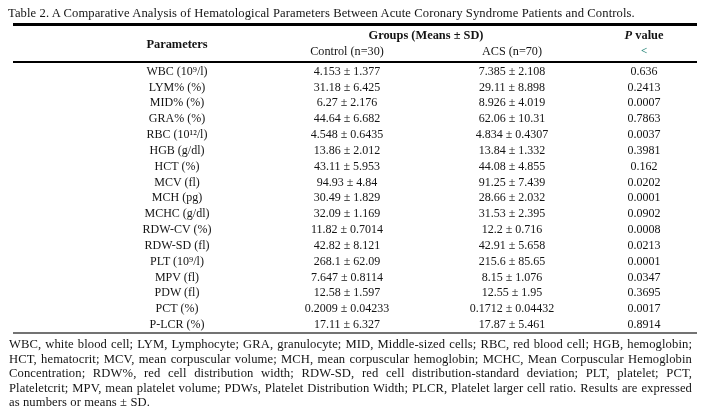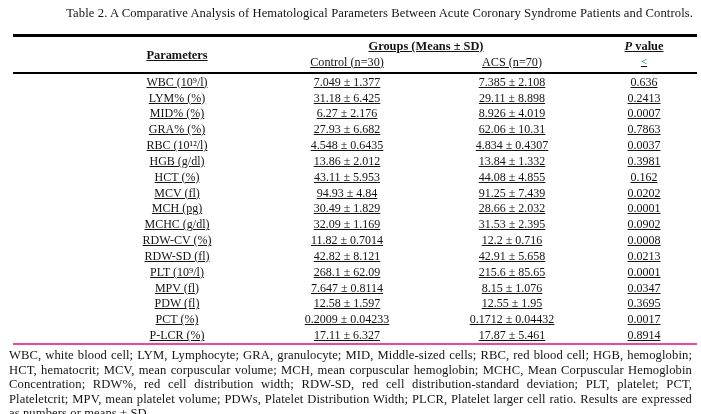--- a/index.html
+++ b/index.html
@@ -7,33 +7,31 @@
     width: 701px; height: 414px;
     background: #ffffff;
     font-family: "Liberation Serif", "DejaVu Serif", serif;
     color: #141414;
     overflow: hidden;
   }
   .page { padding: 4px 5px 0 5px; }
 
   .caption {
     font-size: 12.6px;
-    padding: 2px 3px 13px 3px;
+    padding: 2px 3px 2px 3px;
     letter-spacing: 0.1px;
-    text-align: right;
   }
 
   table.paper-table {
     width: 684px;
     margin-left: 8px;
     border-collapse: collapse;
     table-layout: fixed;
     border-top: 3px solid #000;
-    border-bottom: 2px solid #ec4899;
-    text-decoration: underline;
+    border-bottom: 2px solid #737373;
   }
   col.c-param   { width: 248px; }
   col.c-control { width: 172px; }
   col.c-acs     { width: 158px; }
   col.c-p       { width: 106px; }
 
   thead th {
     font-weight: bold;
     font-size: 12.4px;
     text-align: center;
@@ -87,39 +85,39 @@
       </tr>
       <tr class="h2">
         <th class="sub hdr-bottom">Control (n=30)</th>
         <th class="sub hdr-bottom">ACS (n=70)</th>
         <th class="p-symbol-cell hdr-bottom" style="color: rgb(47, 138, 125);">&lt;</th>
       </tr>
     </thead>
     <tbody>
         <tr>
           <td class="param-cell">WBC (10⁹/l)</td>
-          <td class="">7.049 ± 1.377</td>
+          <td class="">4.153 ± 1.377</td>
           <td class="">7.385 ± 2.108</td>
           <td class="">0.636</td>
         </tr>
         <tr>
           <td class="param-cell">LYM% (%)</td>
           <td class="">31.18 ± 6.425</td>
           <td class="">29.11 ± 8.898</td>
           <td class="">0.2413</td>
         </tr>
         <tr>
           <td class="param-cell">MID% (%)</td>
           <td class="">6.27 ± 2.176</td>
           <td class="">8.926 ± 4.019</td>
           <td class="">0.0007</td>
         </tr>
         <tr>
           <td class="param-cell">GRA% (%)</td>
-          <td class="">27.93 ± 6.682</td>
+          <td class="">44.64 ± 6.682</td>
           <td class="">62.06 ± 10.31</td>
           <td class="">0.7863</td>
         </tr>
         <tr>
           <td class="param-cell">RBC (10¹²/l)</td>
           <td class="">4.548 ± 0.6435</td>
           <td class="">4.834 ± 0.4307</td>
           <td class="">0.0037</td>
         </tr>
         <tr>

